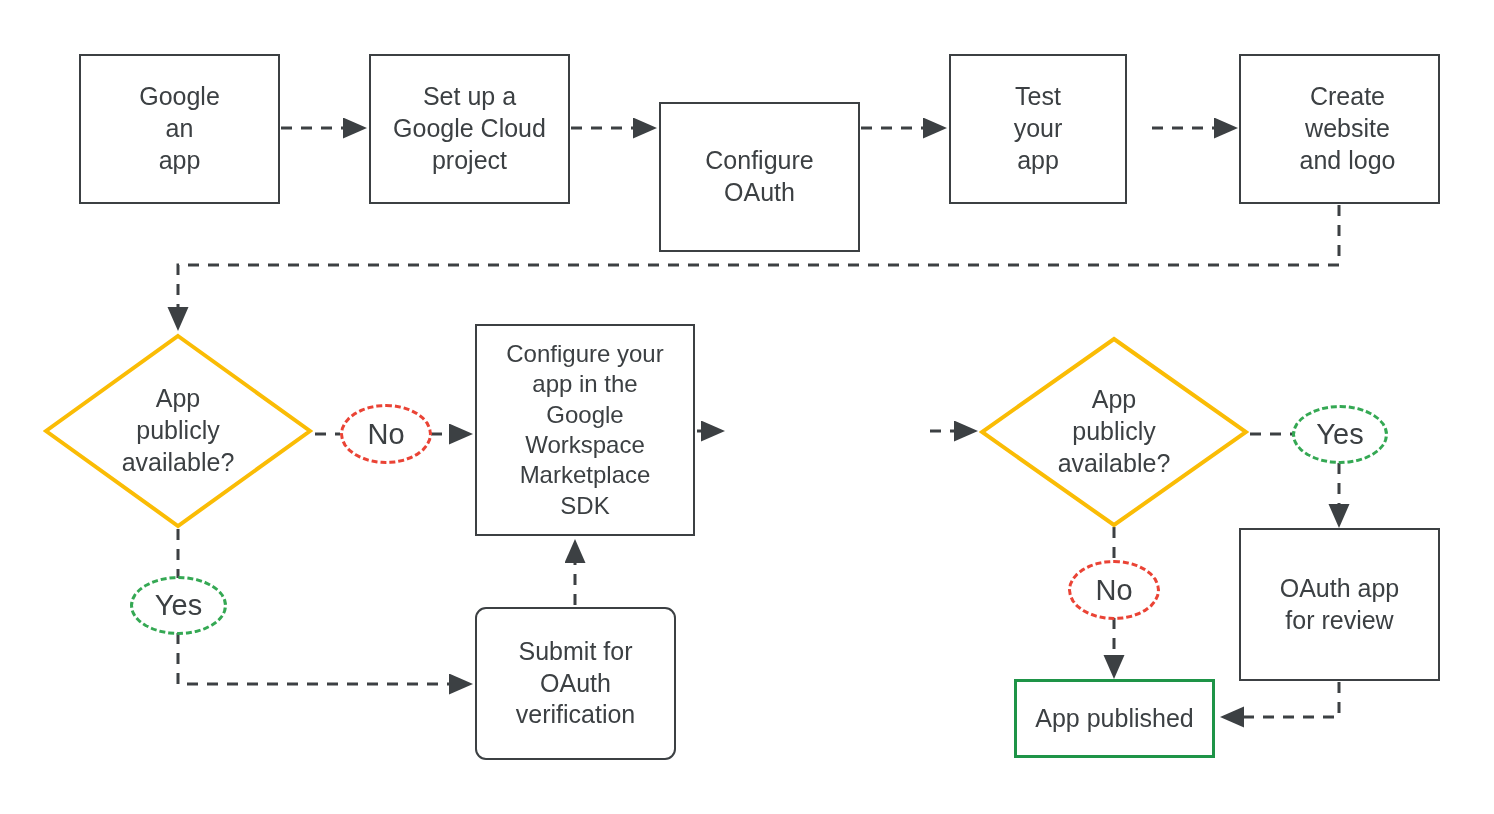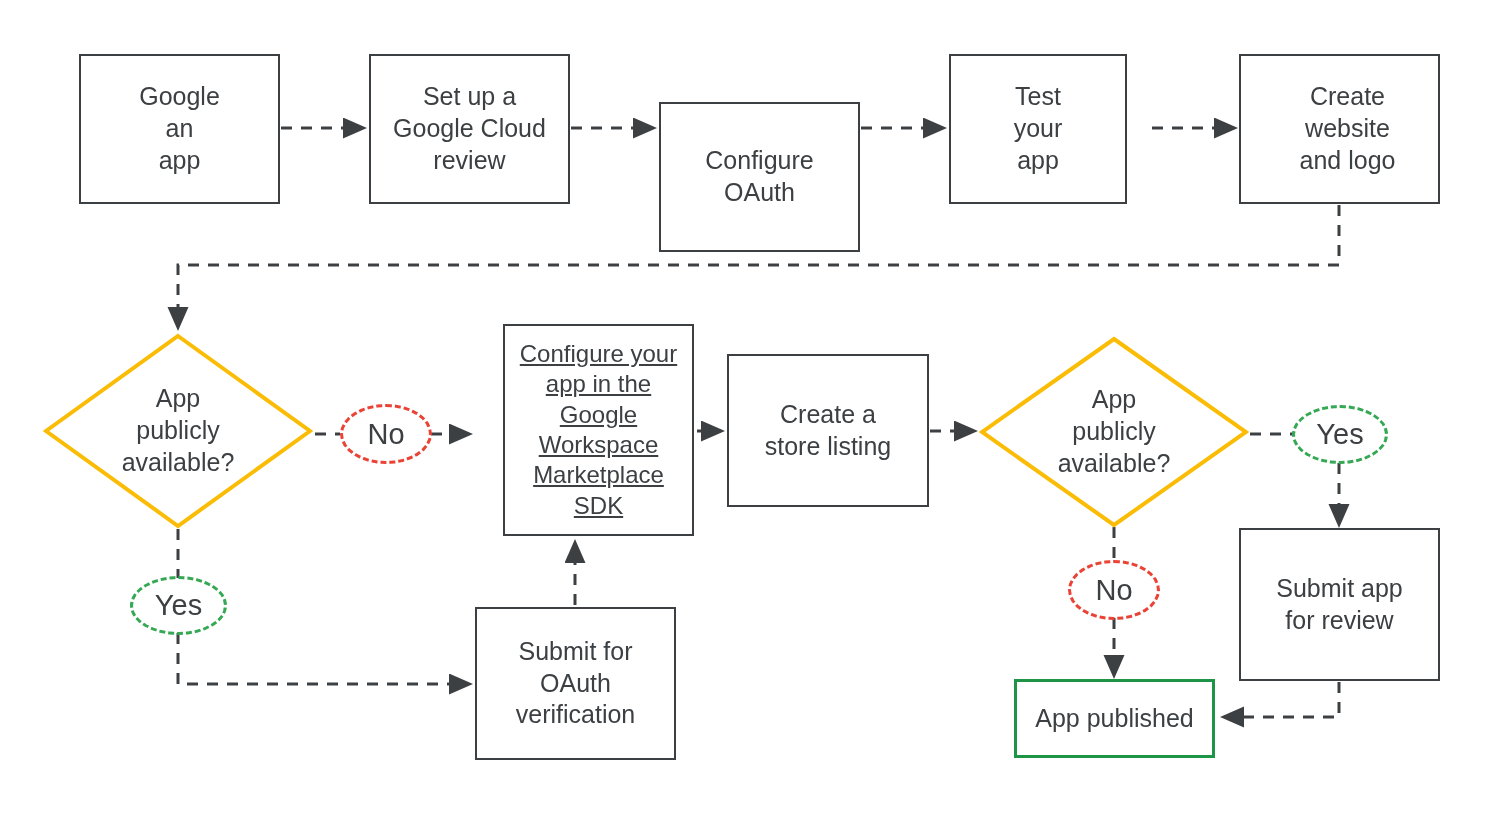--- a/index.html
+++ b/index.html
@@ -142,21 +142,21 @@
 
   <div class="node proc" style="left:79px; top:54px; width:201px; height:150px;">
     <span>Google
 an
 app</span>
   </div>
 
   <div class="node proc" style="left:369px; top:54px; width:201px; height:150px;">
     <span>Set up a
 Google Cloud
-review</span>
+project</span>
   </div>
 
   <div class="node proc" style="left:659px; top:54px; width:201px; height:150px;margin-top:48px;">
     <span>Configure
 OAuth</span>
   </div>
 
   <div class="node proc" style="left:949px; top:54px; width:178px; height:150px;">
     <span>Test
 your
@@ -179,35 +179,31 @@
   </div>
 
   <div class="pill no" style="left:340px; top:404px; width:92px; height:60px;">
     <span>No</span>
   </div>
 
   <div class="pill yes" style="left:130px; top:576px; width:97px; height:59px;">
     <span>Yes</span>
   </div>
 
-  <div class="node proc" style="left:503px; top:324px; width:191px; height:212px; font-size:24px;text-decoration:underline;">
+  <div class="node proc" style="left:475px; top:324px; width:220px; height:212px; font-size:24px;">
     <span>Configure your
 app in the
 Google
 Workspace
 Marketplace
 SDK</span>
   </div>
 
-  <div class="node proc" style="left:727px; top:354px; width:202px; height:153px;">
-    <span>Create a
-store listing</span>
-  </div>
-
-  <div class="node proc" style="left:475px; top:607px; width:201px; height:153px;">
+
+  <div class="node proc" style="left:475px; top:607px; width:201px; height:153px;border-radius:11px;">
     <span>Submit for
 OAuth
 verification</span>
   </div>
 
   <div class="decision-wrap" style="left:979px; top:336px; width:270px; height:192px;">
     <svg class="diamond-svg" width="270" height="192" viewBox="0 0 270 192" xmlns="http://www.w3.org/2000/svg">
       <polygon points="135,3 267,96 135,189 3,96" fill="#ffffff" stroke="#fabc05" stroke-width="4" stroke-linejoin="miter"></polygon>
     </svg>
     <div class="decision-label">App
@@ -217,21 +213,21 @@
 
   <div class="pill yes" style="left:1292px; top:405px; width:96px; height:59px;">
     <span>Yes</span>
   </div>
 
   <div class="pill no" style="left:1068px; top:560px; width:92px; height:60px;">
     <span>No</span>
   </div>
 
   <div class="node proc" style="left:1239px; top:528px; width:201px; height:153px;">
-    <span>Submit app
+    <span>OAuth app
 for review</span>
   </div>
 
   <div class="node proc terminal-green" style="left:1014px; top:679px; width:201px; height:79px;">
     <span>App published</span>
   </div>
 
 </div>
 
 </body></html>

